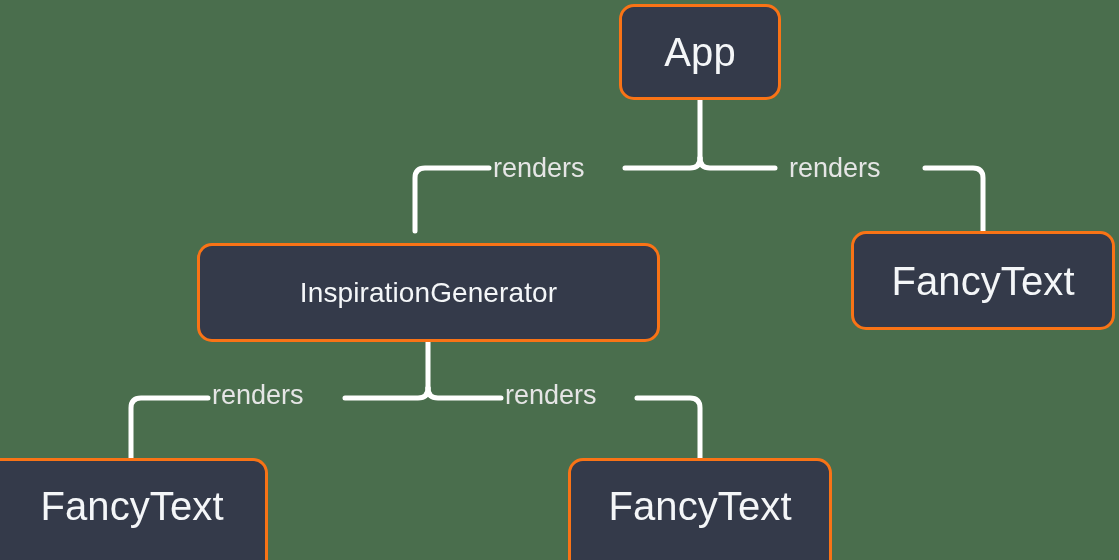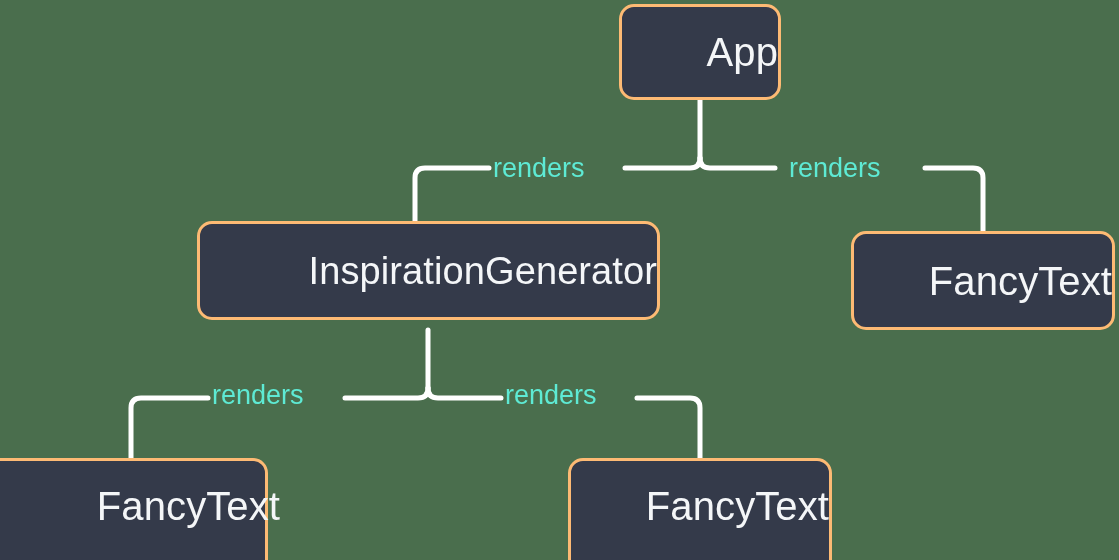--- a/index.html
+++ b/index.html
@@ -22,49 +22,49 @@
     position: absolute;
     left: 0;
     top: 0;
     width: 1119px;
     height: 560px;
   }
   .node {
     position: absolute;
     box-sizing: border-box;
     background: #343a4a;
-    border: 3px solid #fdba74;
+    border: 3px solid #f97316;
     border-radius: 15px;
     display: flex;
     align-items: center;
-    justify-content: flex-end;
+    justify-content: center;
     color: #f4f6f8;
     font-family: "Liberation Sans", sans-serif;
     font-weight: 400;
     letter-spacing: 0.1px;
     white-space: nowrap;
     z-index: 2;
   }
   .node-label {
     display: block;
     line-height: 1;
   }
   #node-app {
     left: 619px;
     top: 4px;
     width: 162px;
     height: 96px;
     font-size: 40px;
   }
   #node-inspiration-generator {
     left: 197px;
-    top: 221px;
+    top: 243px;
     width: 463px;
     height: 99px;
-    font-size: 38px;
+    font-size: 28px;
   }
   #node-fancytext-right {
     left: 851px;
     top: 231px;
     width: 264px;
     height: 99px;
     font-size: 40px;
   }
   #node-fancytext-left {
     left: -34px;
@@ -86,21 +86,21 @@
     width: 264px;
     height: 122px;
     font-size: 40px;
   }
   #node-copyright .node-label {
     position: relative;
     top: -13px;
   }
   .edge-label {
     position: absolute;
-    color: #5eead4;
+    color: #e5e5e5;
     font-family: "Liberation Sans", sans-serif;
     font-size: 27px;
     font-weight: 400;
     line-height: 1;
     white-space: nowrap;
     z-index: 3;
   }
   #edge-label-app-inspiration {
     left: 493px;
     top: 155px;

